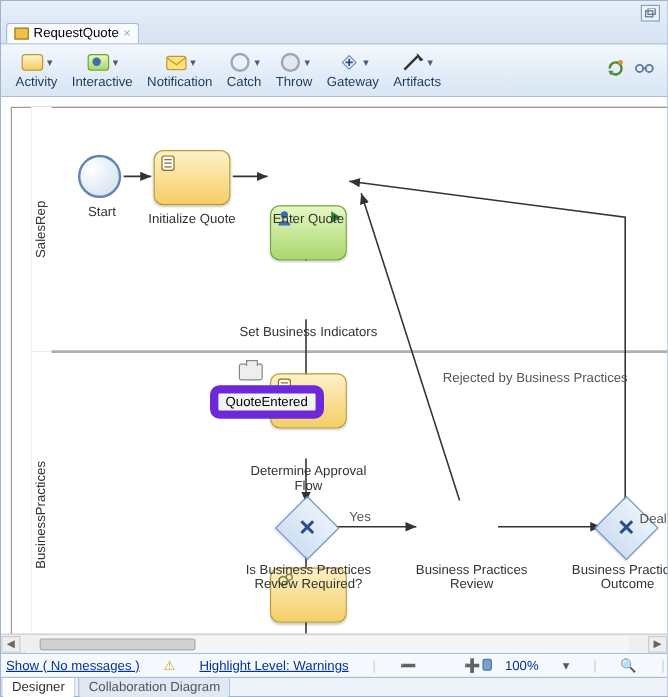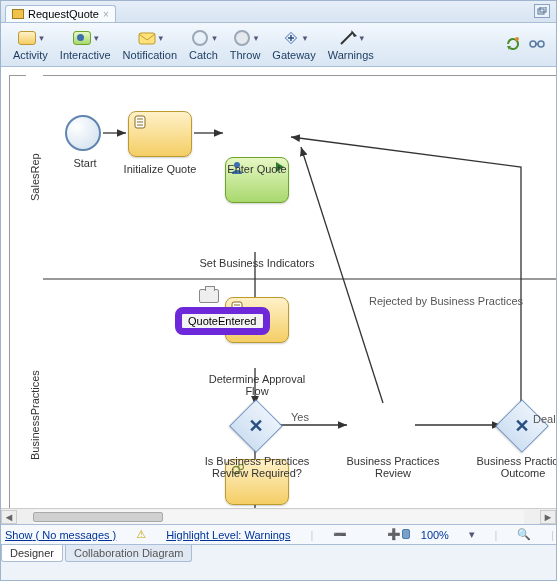--- a/index.html
+++ b/index.html
@@ -1,18 +1,18 @@
 <!DOCTYPE html>
 <html><head>
 <meta charset="utf-8">
 <style>
   * { box-sizing: border-box; margin: 0; padding: 0; }
   body { font-family: Tahoma, Arial, sans-serif; font-size: 11px; background: #fff; overflow: hidden; width: 557px; height: 581px; }
   .window { width: 557px; height: 581px; display: flex; flex-direction: column; border: 1px solid #9db4cc; }
-  .tabbar { background: linear-gradient(#e6eef8, #d7e4f2); height: 22px; display: flex; align-items: flex-end; padding: 0 4px; border-bottom: 1px solid #a9bed6; position: relative;}
+  .tabbar { background: linear-gradient(#e6eef8, #d7e4f2); height: 36px; display: flex; align-items: flex-end; padding: 0 4px; border-bottom: 1px solid #a9bed6; position: relative;}
   .tab { background: #f8fbfe; border: 1px solid #a9bed6; border-bottom: none; border-radius: 3px 3px 0 0; padding: 2px 6px; font-size: 11px; display: flex; align-items: center; gap: 4px; margin-right: 2px;}
   .tab .icon-box { width: 12px; height: 10px; background: #f0c24a; border:1px solid #9c7c1e; display:inline-block;}
   .tab .close { color:#9aa; font-size:10px; cursor:pointer;}
   .tabbar .win-restore { position:absolute; right:6px; top:3px; width:16px; height:14px; border:1px solid #8aa2c0; background:#eaf2fb; display:flex; align-items:center; justify-content:center;}
   .toolbar { background: linear-gradient(#f3f8fd,#e1ecf7 60%,#d9e6f3); height: 44px; border-bottom:1px solid #a9bed6; display:flex; align-items:center; padding:0 6px; gap:0;}
   .tool { display:flex; flex-direction:column; align-items:center; padding:2px 6px; cursor:pointer; border-radius:3px;}
   .tool-top { display:flex; align-items:center; gap:2px; height:20px;}
   .tool .dd { font-size:9px; color:#557;}
   .tool-label { font-size:11px; color:#1b3a5e; margin-top:1px;}
   .tool-ico { width:20px; height:18px; display:flex; align-items:center; justify-content:center;}
@@ -24,21 +24,21 @@
   .lane-border { position:absolute; border:1px solid #999;}
   .scrollbar-h { position:absolute; left:0; right:0; bottom:0; height:16px; background:#efefef; border-top:1px solid #ccc; display:flex; align-items:center;}
   .scrollbar-h .track { flex:1; height:14px; background:#f5f5f5; position:relative; margin:0 16px;}
   .scrollbar-h .thumb { position:absolute; left:0; width:130px; top:2px; bottom:2px; background:#d0d0d0; border:1px solid #aaa; border-radius:2px;}
   .scrollbar-h .arr { width:16px; height:14px; display:flex; align-items:center; justify-content:center; color:#666; border:1px solid #ccc; background:#eee;}
   .statusbar { height:20px; border-top:1px solid #a9bed6; background:#f5f9fd; display:flex; align-items:center; padding:0 4px; gap:20px; font-size:11px; color:#003399; white-space:nowrap;}
   .statusbar a { color:#003399; text-decoration:underline; cursor:pointer;}
   .statusbar .zoom-slider { width:70px; height:4px; background:#c8d6e6; position:relative; border-radius:2px;}
   .statusbar .zoom-slider .knob { width:8px; height:10px; background:#7aa0c8; border:1px solid #4d7aa8; position:absolute; left:35px; top:-4px; border-radius:2px;}
   .statusbar .sep { color:#ccc;}
-  .bottom-tabs { height:36px; display:flex; align-items:flex-start; background:#eef3fa; border-top:1px solid #a9bed6;}
+  .bottom-tabs { height:16px; display:flex; align-items:flex-start; background:#eef3fa; border-top:1px solid #a9bed6;}
   .btab { border:1px solid #a9bed6; border-top:none; background:#fff; padding:2px 8px; font-size:11px; color:#333; margin-right:2px; border-radius:0 0 3px 3px;}
   .btab.inactive { background:#e0e9f3; color:#555;}
   
   .dnode { position:absolute; }
   .start-ev { width:36px; height:36px; border:2px solid #5f85b0; border-radius:50%; background:radial-gradient(circle at 30% 30%, #fff, #dce7f2 70%);}
   .activity { width:64px; height:46px; border:1px solid #bb9a2f; background:linear-gradient(#fff1c8,#f4ce65); border-radius:8px; position:relative; box-shadow:0 1px 2px rgba(0,0,0,0.2);}
   .activity.human { background:linear-gradient(#e6f7c4,#a9d86e); border-color:#6ea32c;}
   .activity .aicon { position:absolute; left:4px; top:3px; width:16px; height:14px;}
   .gateway { width:38px; height:38px; transform:rotate(45deg); border:1px solid #6f93c4; background:linear-gradient(#eaf2fb,#cfe0f2); box-shadow:0 1px 2px rgba(0,0,0,0.2);}
   .gateway .gx { transform:rotate(-45deg); display:flex; align-items:center; justify-content:center; width:100%; height:100%; color:#2a4f84; font-weight:bold; font-size:18px;}
@@ -138,21 +138,21 @@
     <div class="tool">
       <div class="tool-top">
         <span class="tool-ico">
           <svg width="18" height="16">
               <line x1="2" y1="14" x2="14" y2="2" stroke="#333" stroke-width="2"></line>
               <polygon points="12,0 18,6 15,7 13,3" fill="#333"></polygon>
             </svg>
         </span>
           <span class="dd">▾</span>
       </div>
-      <span class="tool-label">Warnings</span>
+      <span class="tool-label">Artifacts</span>
     </div>
     <div class="spacer"></div>
     <div class="toolbar-right">
       <span><svg width="18" height="18">
             <path d="M4 9a5 5 0 1 1 2 4" fill="none" stroke="#4c8c2b" stroke-width="2"></path>
             <polygon points="3,11 7,11 5,15" fill="#4c8c2b"></polygon>
             <circle cx="13" cy="4" r="2" fill="#d98f2e"></circle>
           </svg></span>
       <span><svg width="18" height="18">
             <circle cx="5" cy="9" r="3" fill="none" stroke="#5a7aa0" stroke-width="1.5"></circle>

